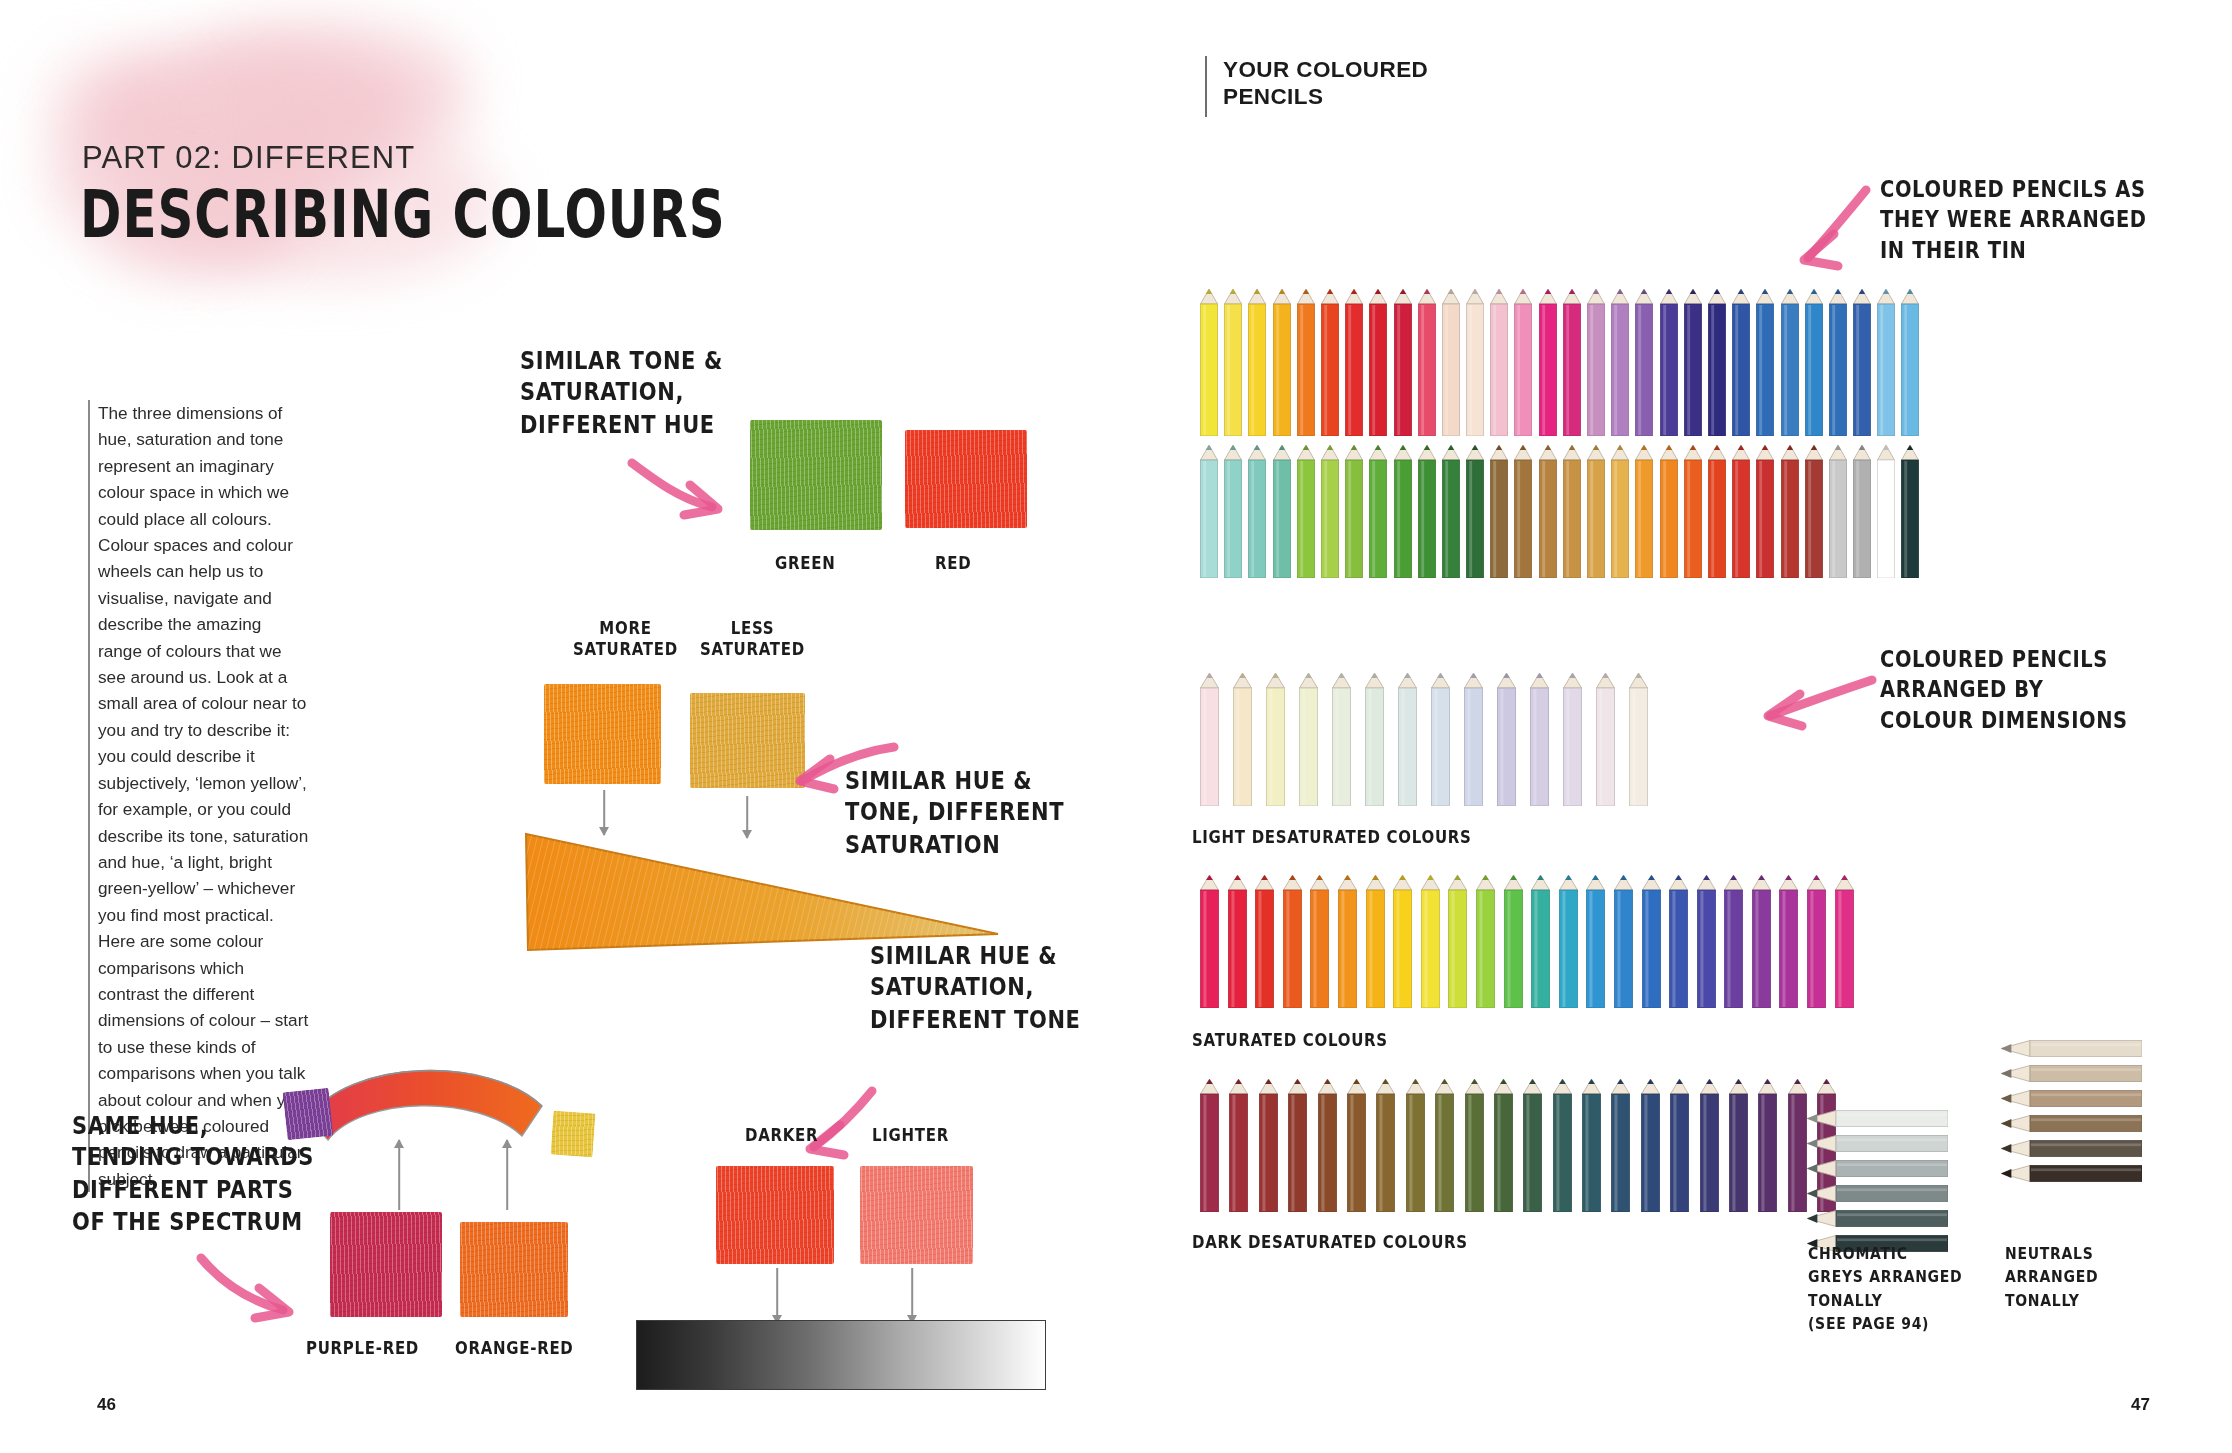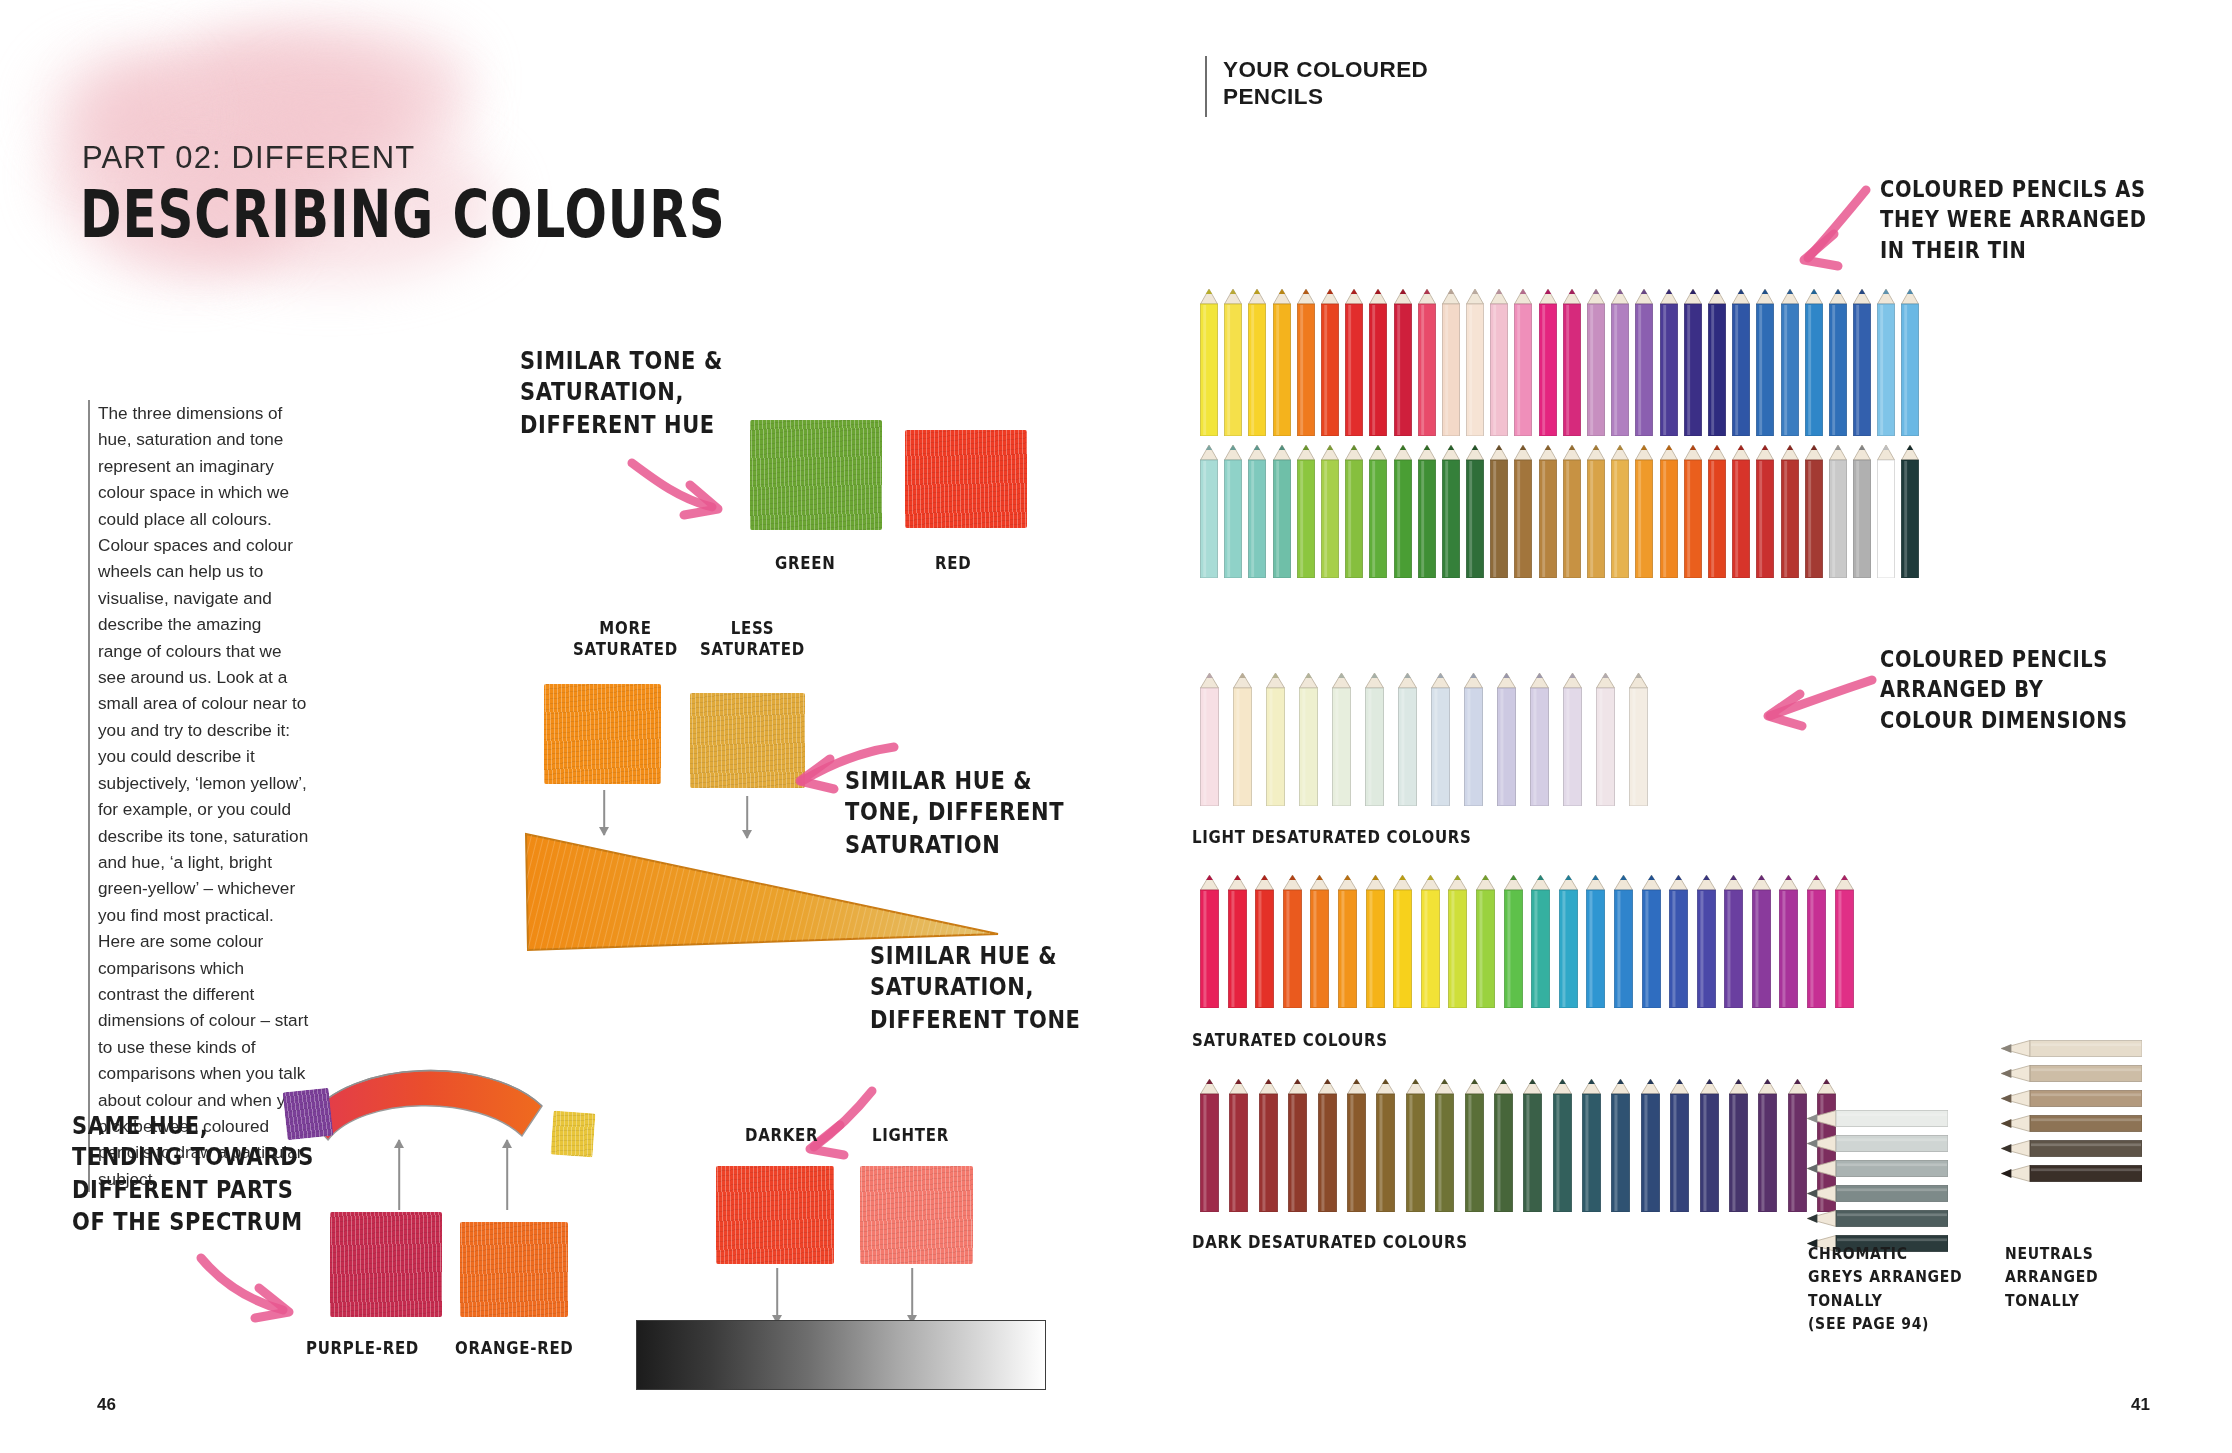--- a/index.html
+++ b/index.html
@@ -1173,15 +1173,15 @@
   <div class="cap" style="left:1192px; top:1232px;">DARK DESATURATED COLOURS</div>
   <div class="cap" style="left:1808px; top:1243px; font-size:14px; line-height:1.42;">CHROMATIC
 GREYS ARRANGED
 TONALLY
 (SEE PAGE 94)</div>
   <div class="cap" style="left:2005px; top:1243px; font-size:14px; line-height:1.42;">NEUTRALS
 ARRANGED
 TONALLY</div>
 
   <div class="folio left">46</div>
-  <div class="folio right">41</div>
+  <div class="folio right">47</div>
 
 </div>
 
 </body></html>

